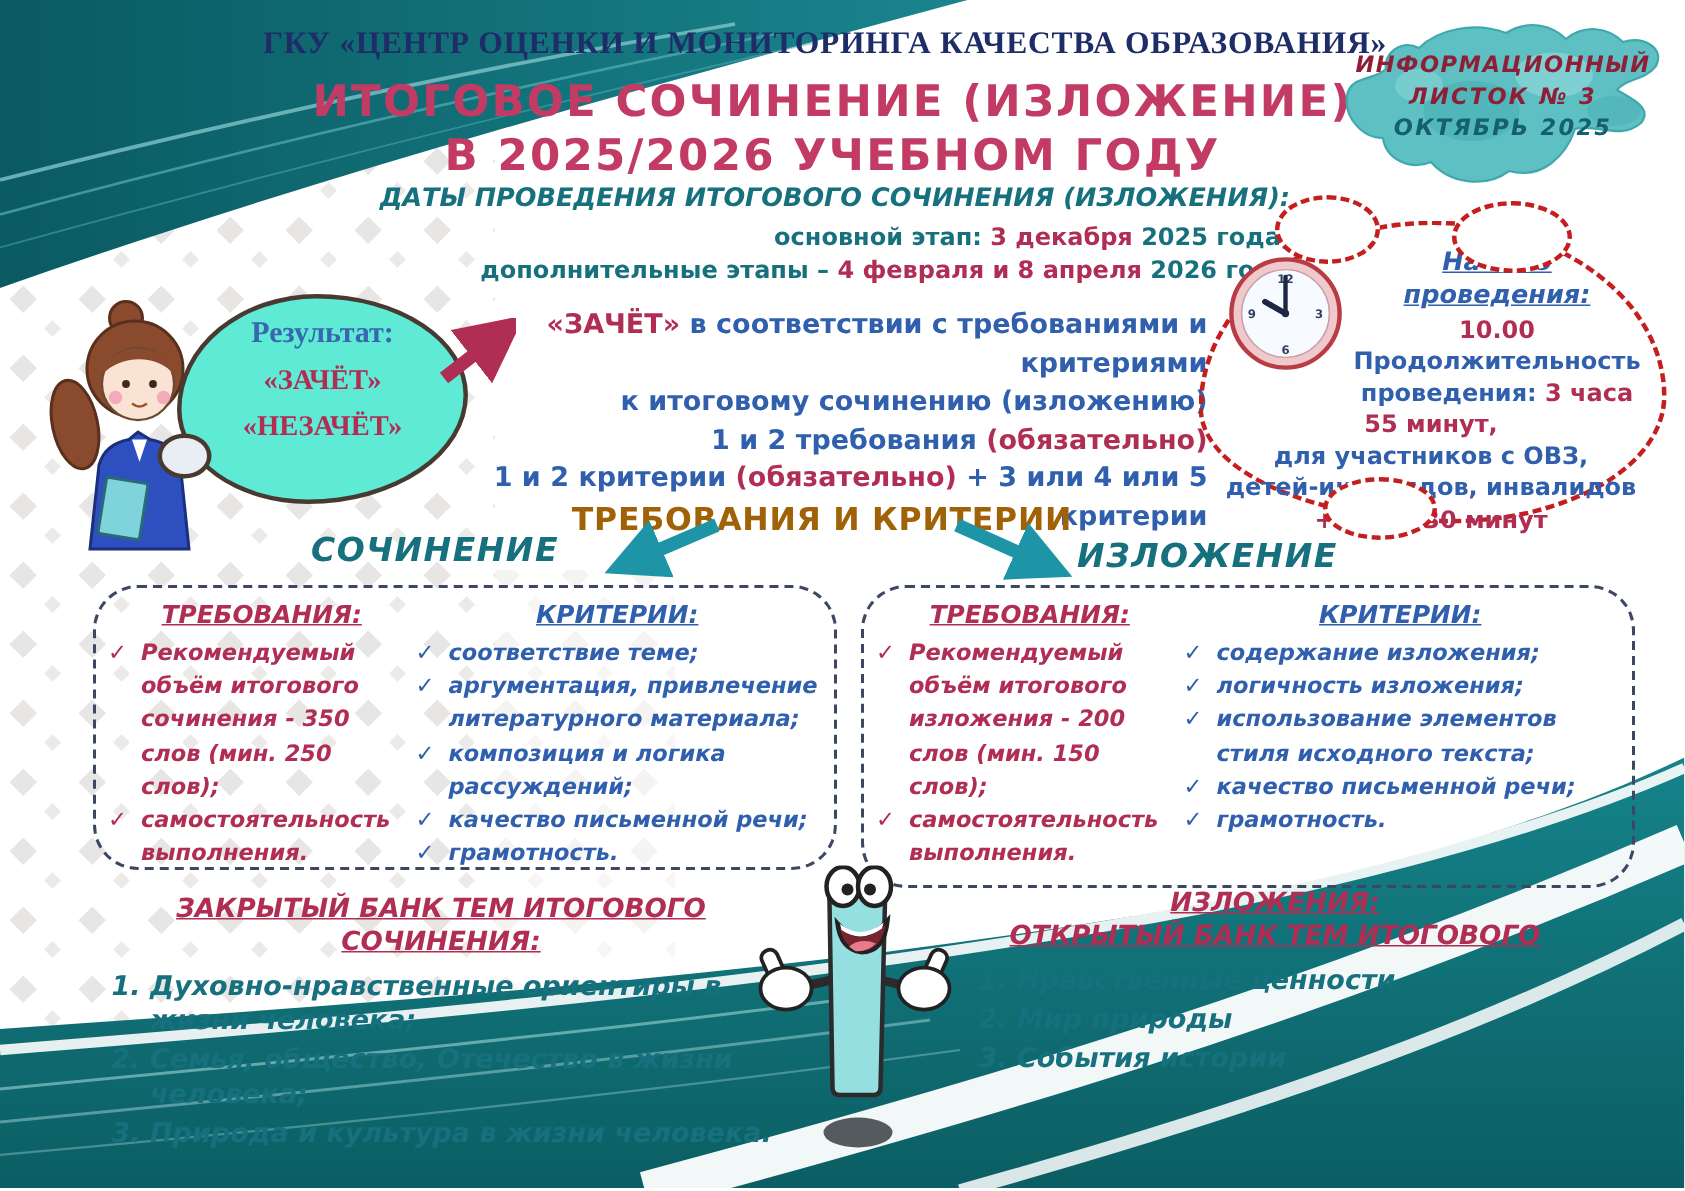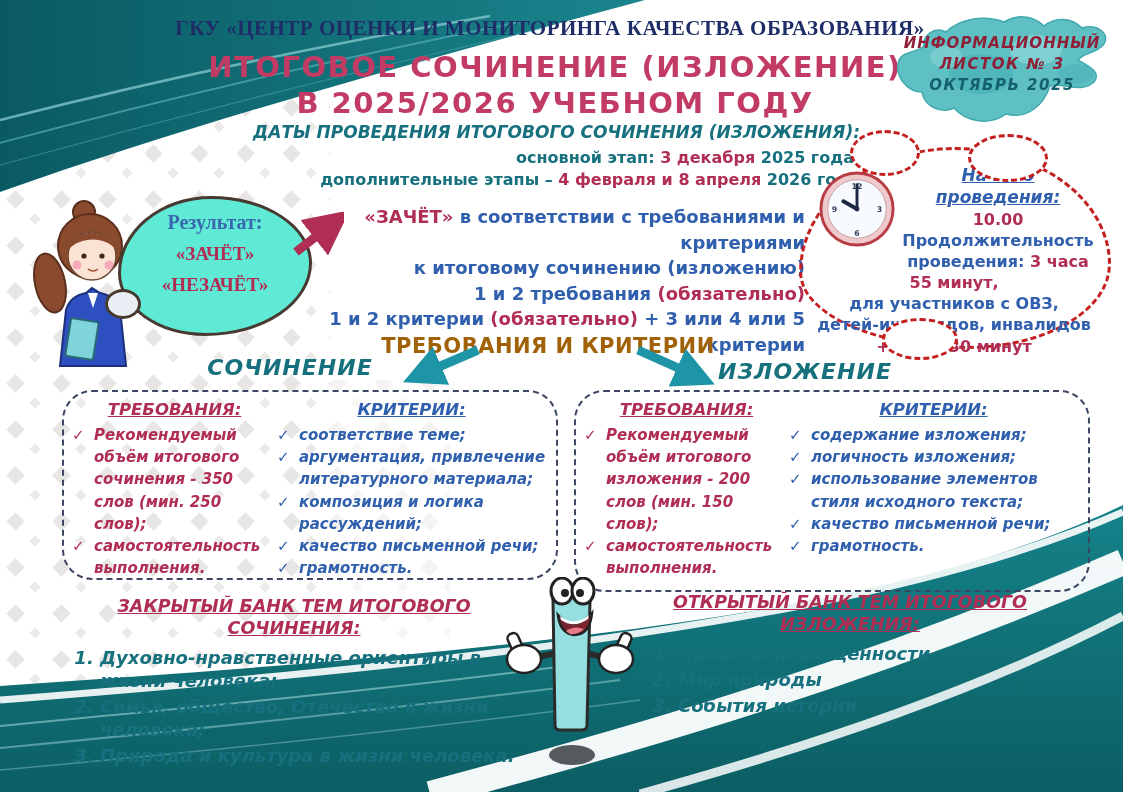--- a/index.html
+++ b/index.html
@@ -346,22 +346,22 @@
     <ellipse cx="91" cy="14" rx="11" ry="13" fill="#ffffff" stroke="#222222" stroke-width="3"></ellipse>
     <circle cx="73" cy="16" r="4" fill="#222222"></circle>
     <circle cx="88" cy="16" r="4" fill="#222222"></circle>
     <path d="M66,38 Q82,56 100,36 Q98,58 82,58 Q68,56 66,38 Z" fill="#7a2430" stroke="#222222" stroke-width="2.5"></path>
     <path d="M68,39 Q82,50 97,38 L96,42 Q82,52 69,43 Z" fill="#ffffff"></path>
     <path d="M74,54 Q82,48 92,52 Q86,58 78,57 Z" fill="#e87a8a"></path>
     <ellipse cx="80" cy="178" rx="23" ry="10" fill="#555a5e"></ellipse>
   </svg>
 
   <div class="abs open-bank">
+    <div class="bank-title">ИЗЛОЖЕНИЯ:</div>
     <div class="bank-title">ОТКРЫТЫЙ БАНК ТЕМ ИТОГОВОГО</div>
-    <div class="bank-title">ИЗЛОЖЕНИЯ:</div>
     <ol class="bank-list">
       <li>Нравственные ценности</li>
       <li>Мир природы</li>
       <li>События истории</li>
     </ol>
   </div>
 
 </div>
 
 </body></html>

